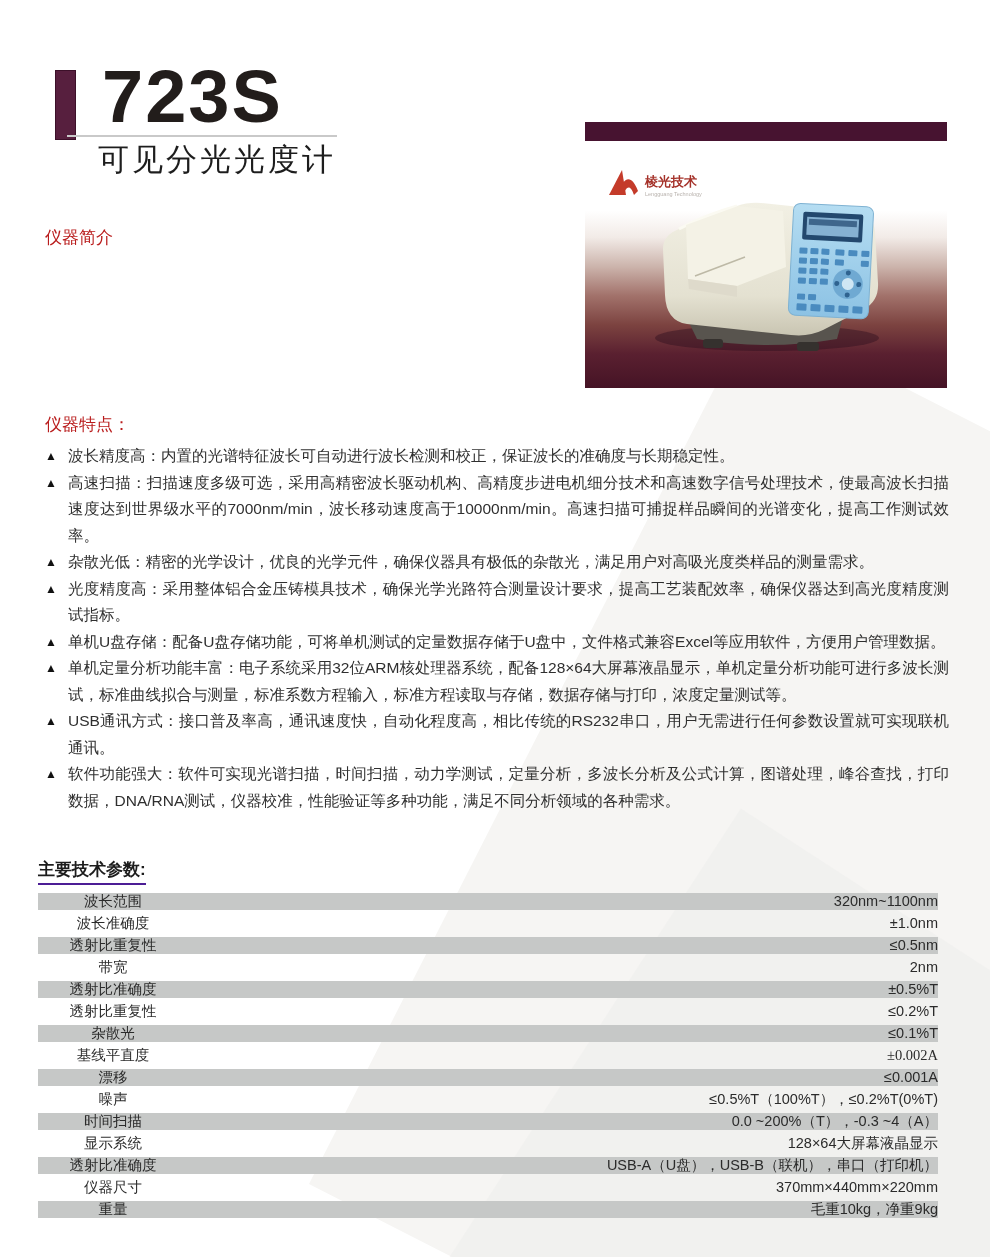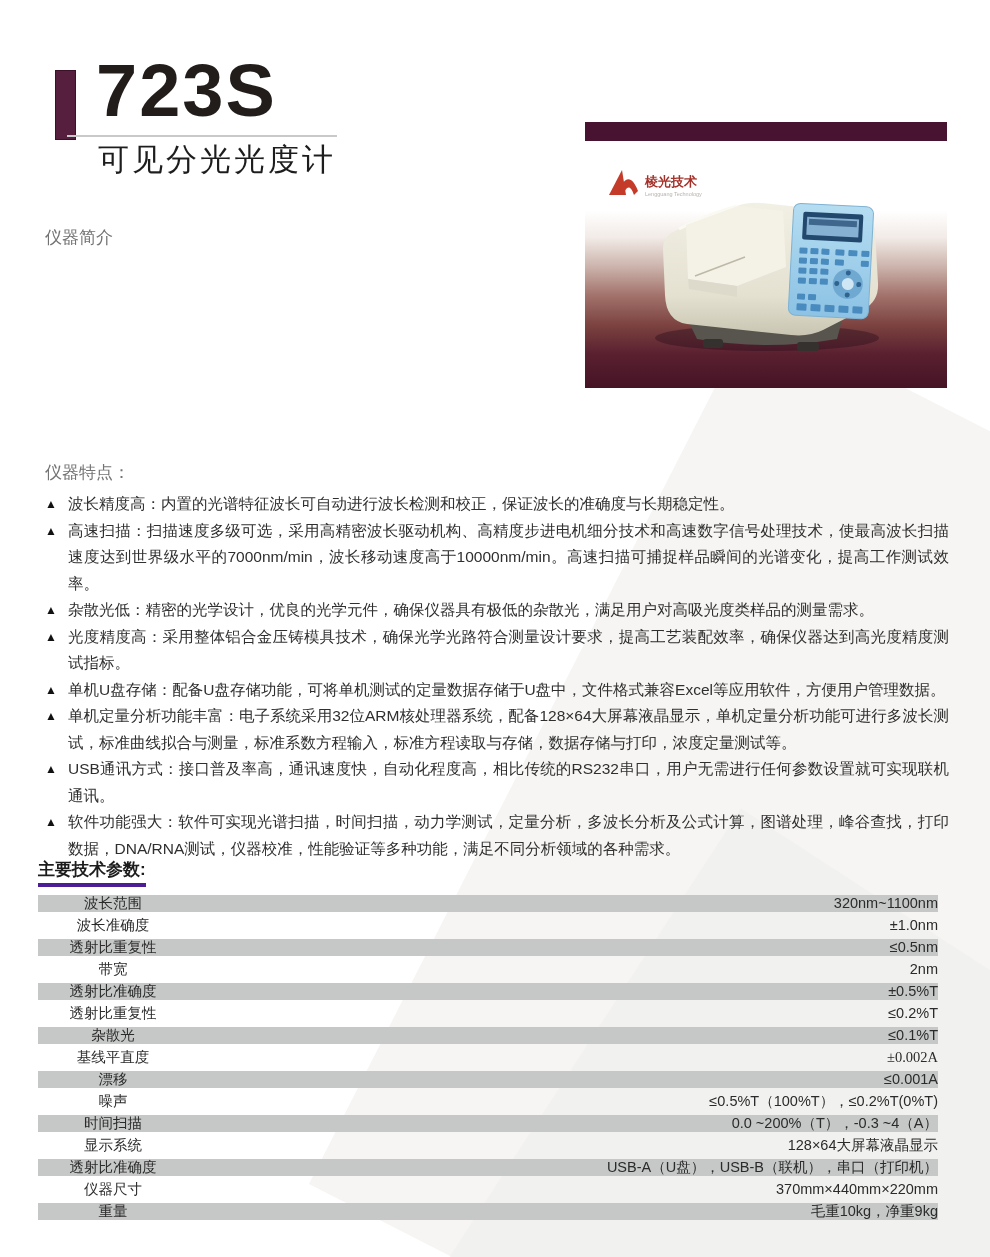--- a/index.html
+++ b/index.html
@@ -9,46 +9,46 @@
   }
   
   .wm{position:absolute;z-index:0;}
   .wm1{right:-260px;top:430px;width:760px;height:980px;background:#f6f5f3;transform:rotate(27deg);}
   .wm2{right:-60px;top:900px;width:520px;height:620px;background:#efeeec;transform:rotate(33deg);opacity:.6;}
 
   .z{position:absolute;z-index:1;}
 
   
   .accent-bar{left:55px;top:70px;width:19px;height:68px;background:#571f3e;border:1px solid #3c1029;}
-  .title{left:96px;top:52px;font-size:74px;line-height:78px;font-weight:bold;letter-spacing:2px;color:#221d1b;margin:0;text-align:right;}
+  .title{left:96px;top:52px;font-size:74px;line-height:78px;font-weight:bold;letter-spacing:2px;color:#221d1b;margin:6px;text-align:right;}
   .title-rule{left:67px;top:135px;width:270px;height:2px;background:#c9c9c9;}
   .subtitle{left:98px;top:141px;font-size:31px;line-height:38px;font-weight:500;letter-spacing:3px;color:#1d1d1d;margin:0;text-align:center;}
 
   
   .photo{left:585px;top:122px;width:362px;height:266px;}
   .photo-topbar{position:absolute;left:0;top:0;width:362px;height:19px;background:#471330;}
   .photo-canvas{position:absolute;left:0;top:23px;width:362px;height:243px;overflow:hidden;
     background:linear-gradient(180deg,#ffffff 0%,#ffffff 27%,#f2ebe7 38%,#ccb4ac 50%,#a2726b 62%,#7c4340 74%,#5a2030 86%,#451325 100%);}
   .logo{position:absolute;left:20px;top:20px;}
   .instrument{position:absolute;left:0;top:0;width:362px;height:243px;}
 
   
-  .sec-heading{font-size:17px;color:#737373;font-family:Liberation Mono, monospace;}
+  .sec-heading{font-size:17px;color:#b91c1c;font-family:Liberation Mono, monospace;}
   .intro-heading{left:45px;top:226px;}
   .intro-body{left:45px;top:249px;width:524px;font-size:15.5px;line-height:23px;color:#333;margin:0;text-align:justify;}
 
   
   .features{left:45px;top:413px;width:904px;}
-  .features .sec-heading{margin-bottom:7px;margin-top:48px;}
+  .features .sec-heading{margin-bottom:7px;}
   .feature-item{position:relative;padding-left:23px;font-size:15.5px;line-height:26.5px;color:#2f2f2f;text-align:justify;}
   .bullet{position:absolute;left:0;top:0;font-size:12px;color:#111;}
 
   
   .specs{left:38px;top:858px;width:904px;}
-  .specs-heading{display:inline-block;font-size:17px;font-weight:bold;color:#1c1c1c;border-bottom:4px solid #4c1d95;padding-bottom:2px;margin-bottom:6px;}
+  .specs-heading{display:inline-block;font-size:17px;font-weight:bold;color:#1c1c1c;border-bottom:2px solid #4c1d95;padding-bottom:2px;margin-bottom:6px;}
   .spec-table{margin-top:2px;}
   .spec-row{position:relative;width:900px;height:17px;line-height:17px;margin-bottom:5px;font-size:14.5px;color:#2b2b2b;}
   .spec-row.gray{background:#c6c8c7;}
   .spec-label{position:absolute;left:0;top:0;width:150px;text-align:center;}
   .spec-value{position:absolute;left:0;top:0;width:100%;text-align:right;}
   .spec-value.serif{font-family:"Liberation Serif","DejaVu Serif",serif;}
 </style>
 </head>
 <body>
 

